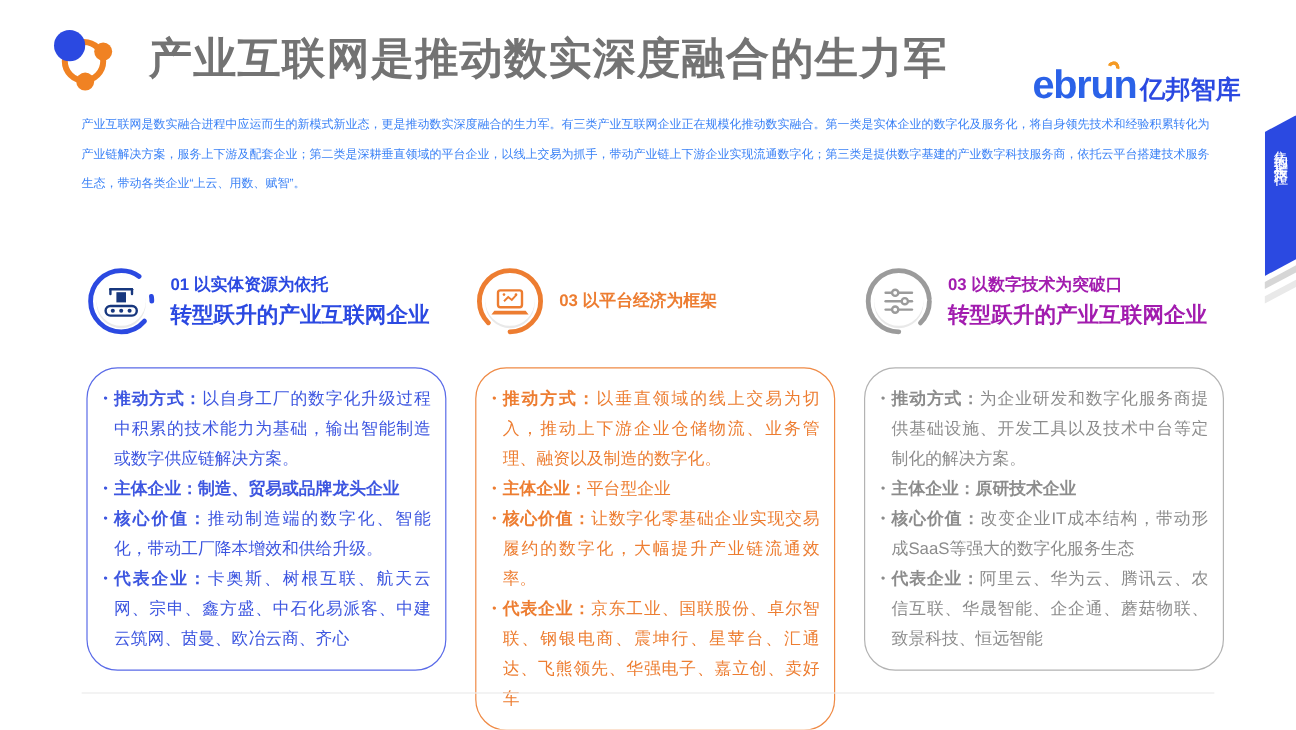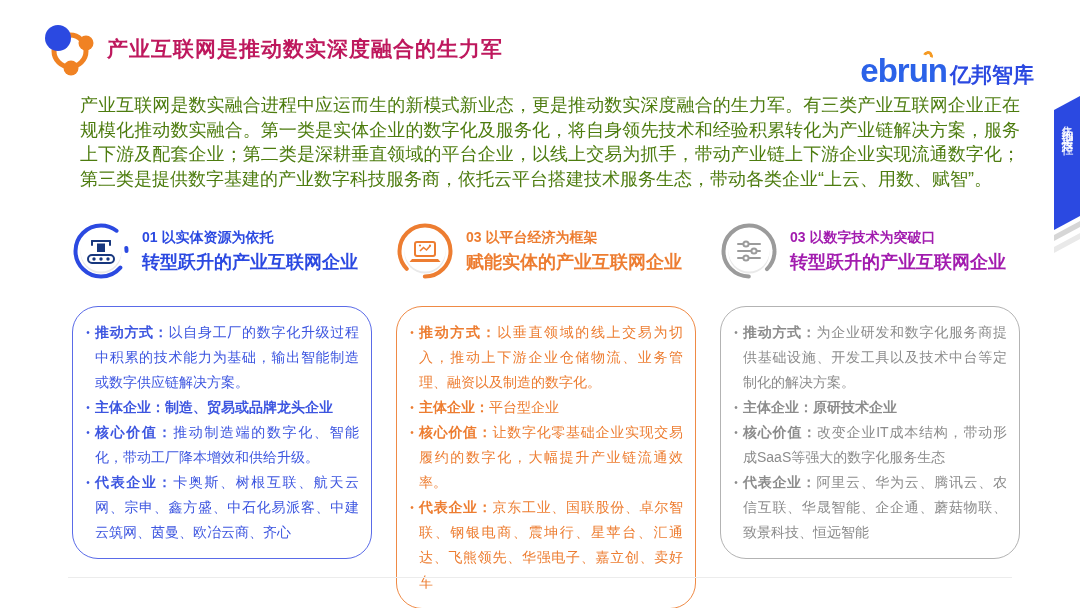--- a/index.html
+++ b/index.html
@@ -8,22 +8,22 @@
     background:#ffffff;
     font-family:"Liberation Sans","DejaVu Sans",sans-serif;
     position:relative;
     overflow:hidden;
   }
 
   
   .header { position:absolute; top:20px; left:40px; display:flex; align-items:center; }
   .logo-mark { width:58px; height:58px; flex:none; }
   .page-title {
-    margin-left:9px; font-size:21px; font-weight:bold;
-    color:#be185d; letter-spacing:1px; white-space:nowrap;
+    margin-left:26px; font-size:36px; font-weight:bold;
+    color:#737373; letter-spacing:1px; white-space:nowrap;
   }
 
   .brand { position:absolute; top:28px; right:46px; display:flex; align-items:baseline;margin-top:24px; }
   .brand-en { font-size:33px; font-weight:800; color:#2B62E8; letter-spacing:-1px; position:relative; }
   .brand-tick {
     position:absolute; top:-1px; right:14px; width:10px; height:10px;
     border:3px solid transparent; border-top-color:#F59A23; border-right-color:#F59A23;
     border-radius:50%; transform:rotate(-25deg);
   }
   .brand-cn { font-size:21px; font-weight:bold; color:#2B49E1; margin-left:3px; }
@@ -38,22 +38,22 @@
   .side-tab span {
     writing-mode:vertical-rl; color:#ffffff; font-size:12px;
     letter-spacing:3px; margin-top:20px;
   }
   .stripe { position:absolute; right:0; width:26px; height:6px; transform:skewY(-28deg); }
   .stripe1 { top:228px; background:#d6d6d6; }
   .stripe2 { top:240px; background:#e9e9e9; }
 
   
   .intro {
-    position:absolute; top:93px; left:80px; width:940px;
-    font-size:18px; line-height:24.5px; color:#4d7c0f;
+    position:absolute; top:93px; left:68px; width:940px;
+    font-size:10px; line-height:24.5px; color:#3b82f6;
     text-align:justify;
   }
 
   
   .columns { position:absolute; top:222px; left:72px; width:948px; display:flex; gap:24px; }
   .section { width:300px; }
   .sec-head { display:flex; align-items:center; }
   .sec-icon { width:58px; height:58px; flex:none; }
   .sec-titles { margin-left:12px; }
   .kicker { font-size:14px; font-weight:bold; line-height:1.4; }
@@ -160,21 +160,20 @@
         <g stroke="#ED7D31" stroke-width="2" fill="none">
           <rect x="19" y="20" width="20" height="14" rx="2"></rect>
           <path d="M24 29 l3.5-3.5 3 2.5 4-4.5" stroke-width="1.6"></path>
         </g>
         <circle cx="24" cy="23.5" r="1.1" fill="#ED7D31"></circle>
         <circle cx="34" cy="23.5" r="1.1" fill="#ED7D31"></circle>
         <path d="M16 37 h26 l2.5 3 H13.5 z" fill="#ED7D31"></path>
       </svg>
       <div class="sec-titles">
         <div class="kicker">03 以平台经济为框架</div>
-        <div class="heading">赋能实体的产业互联网企业</div>
       </div>
     </div>
     <div class="card">
       <div class="bullet">
           <span class="b-dot">•</span>
           <span class="b-body"><span class="b-label">推动方式：</span><span class="b-text">以垂直领域的线上交易为切入，推动上下游企业仓储物流、业务管理、融资以及制造的数字化。</span></span>
         </div>
       <div class="bullet">
           <span class="b-dot">•</span>
           <span class="b-body"><span class="b-label">主体企业：</span><span class="b-text">平台型企业</span></span>

